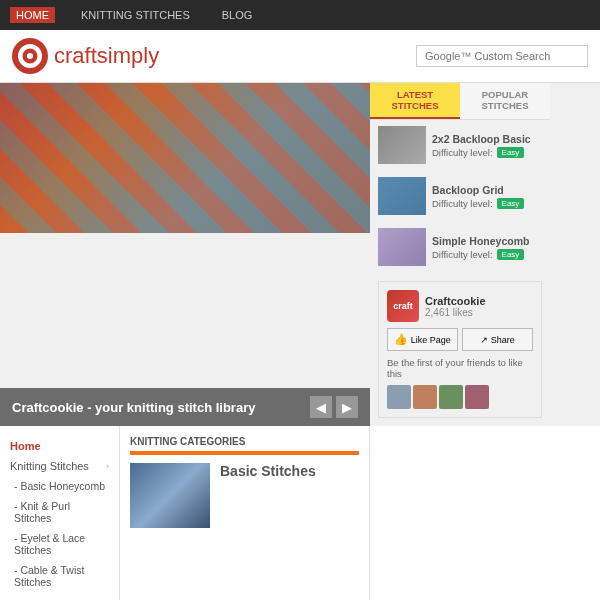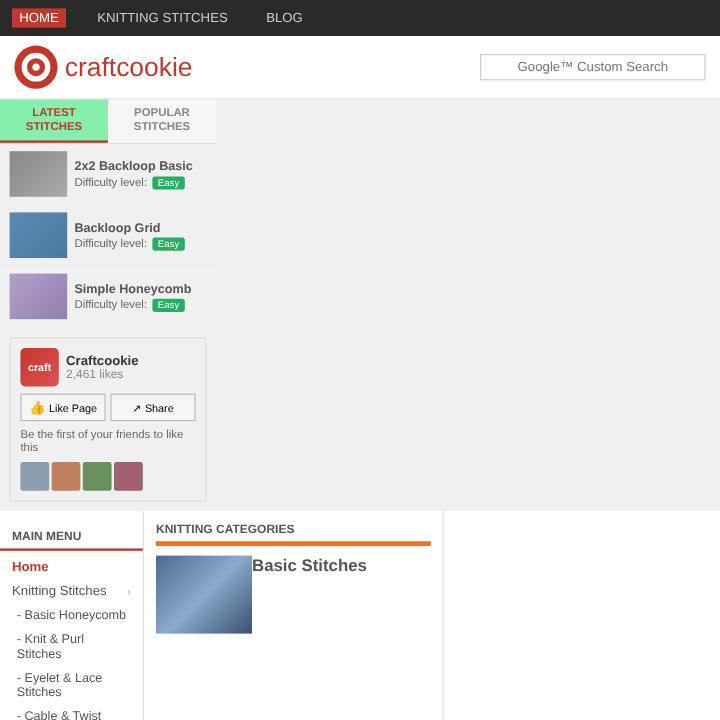--- a/index.html
+++ b/index.html
@@ -10,21 +10,21 @@
     .nav-item { color: #ccc; font-size: 11px; cursor: pointer; text-transform: uppercase; padding: 2px 6px; }
     .nav-item.active { background: #c0392b; color: #fff; }
 
     
     .header { background: #fff; padding: 8px 12px; display: flex; align-items: center; justify-content: space-between; border-bottom: 1px solid #ddd; }
     .logo-area { display: flex; align-items: center; gap: 6px; }
     .logo-icon { width: 36px; height: 36px; border-radius: 50%; background: #c0392b; display: flex; align-items: center; justify-content: center; position: relative; }
     .logo-icon::after { content: ''; width: 18px; height: 18px; border: 3px solid #fff; border-radius: 50%; position: absolute; }
     .logo-text { font-size: 22px; font-weight: bold; color: #555; }
     .logo-text span { color: #c0392b; font-weight: normal; }
-    .search-box { border: 1px solid #ccc; padding: 4px 8px; font-size: 11px; color: #999; width: 188px; text-align: center; }
+    .search-box { border: 1px solid #ccc; padding: 4px 8px; font-size: 11px; color: #999; width: 172px; }
 
     
     .hero { position: relative; width: 100%; }
     .hero-img { width: 370px; height: 150px; background: linear-gradient(135deg, #c0392b 0%, #e67e22 30%, #95a5a6 60%, #7f8c8d 100%); overflow: hidden; }
     .hero-pattern { width: 100%; height: 100%; background: repeating-linear-gradient(45deg, rgba(180,80,60,0.6) 0px, rgba(180,80,60,0.6) 20px, rgba(100,120,130,0.6) 20px, rgba(100,120,130,0.6) 40px); }
     .hero-caption { position: absolute; bottom: 0; left: 0; width: 370px; background: rgba(0,0,0,0.55); color: #fff; padding: 8px 12px; font-size: 13px; font-weight: bold; display: flex; align-items: center; justify-content: space-between; }
     .hero-nav-btns { display: flex; gap: 4px; }
     .hero-btn { width: 22px; height: 22px; background: rgba(255,255,255,0.3); color: #fff; border: none; cursor: pointer; font-size: 13px; display: flex; align-items: center; justify-content: center; }
 
     
@@ -43,35 +43,35 @@
     .sidebar-item.active { color: #c0392b; font-weight: bold; }
     .sidebar-item.sub { padding-left: 14px; font-size: 10.5px; }
     .sidebar-chevron { font-size: 9px; color: #aaa; }
 
     
     .categories-col { flex: 1; padding: 10px; }
     .categories-title { font-size: 10px; font-weight: bold; text-transform: uppercase; color: #555; border-bottom: 4px solid #f97316; padding-bottom: 4px; margin-bottom: 8px; }
 
     
     .cat-item { margin-bottom: 14px; }
-    .cat-item-header { display: flex; align-items: flex-start; margin-bottom: 6px; }
+    .cat-item-header { display: flex; gap: 10px; align-items: flex-start; margin-bottom: 6px; }
     .cat-thumb { width: 80px; height: 65px; background: #999; flex-shrink: 0; overflow: hidden; }
     .cat-thumb-basic { background: linear-gradient(135deg, #6a8fa0 0%, #4a7090 50%, #3a5f80 100%); }
     .cat-content { flex: 1; }
     .cat-title { font-size: 14px; font-weight: bold; color: #555; margin-bottom: 4px; }
     .cat-desc { font-size: 10.5px; color: #666; line-height: 1.5; text-align: justify; }
     .cat-desc a { color: #c0392b; font-weight: bold; text-decoration: none; }
 
     
     .right-sidebar { width: 180px; padding: 0; flex-shrink: 0; }
 
     
     .stitch-tabs { display: flex; border-bottom: 1px solid #ddd; }
     .stitch-tab { flex: 1; padding: 6px 4px; text-align: center; font-size: 9.5px; font-weight: bold; text-transform: uppercase; color: #888; cursor: pointer; background: #f5f5f5; border-bottom: 2px solid transparent; }
-    .stitch-tab.active { color: #c0392b; border-bottom: 2px solid #c0392b; background: #86efac; }
+    .stitch-tab.active { color: #c0392b; border-bottom: 2px solid #c0392b; background: #fde047; }
 
     
     .stitch-item { display: flex; gap: 6px; padding: 6px 8px; border-bottom: 1px solid #eee; align-items: center; }
     .stitch-thumb { width: 48px; height: 38px; flex-shrink: 0; background: #bbb; }
     .stitch-thumb-1 { background: linear-gradient(135deg, #888 0%, #aaa 100%); }
     .stitch-thumb-2 { background: linear-gradient(135deg, #5a8ab0 0%, #4a7aa0 100%); }
     .stitch-thumb-3 { background: linear-gradient(135deg, #b0a0c8 0%, #9080b0 100%); }
     .stitch-info { flex: 1; }
     .stitch-name { font-size: 10.5px; font-weight: bold; color: #555; margin-bottom: 2px; }
     .stitch-difficulty { font-size: 9.5px; color: #666; display: flex; align-items: center; gap: 4px; }
@@ -110,28 +110,40 @@
 <div class="header">
   <div class="logo-area">
     <div class="logo-icon">
       <svg width="36" height="36" viewBox="0 0 36 36">
         <circle cx="18" cy="18" r="16" fill="#c0392b"></circle>
         <circle cx="18" cy="18" r="9" fill="none" stroke="#fff" stroke-width="3"></circle>
         <circle cx="18" cy="18" r="3" fill="#fff"></circle>
       </svg>
     </div>
     <div class="logo-text">
-      <span>craft</span><span style="color:#c0392b;font-weight:normal;">cookie</span>
+      <span>craft</span><span style="color:#c0392b;font-weight:normal;">simply</span>
     </div>
   </div>
   <input class="search-box" type="text" placeholder="Google™ Custom Search" style="">
 </div>
 
 <div class="hero-row">
 
+  <div class="hero" style="width:370px;position:relative;">
+    <div class="hero-img">
+      <div class="hero-pattern"></div>
+    </div>
+    <div class="hero-caption">
+      <span>Craftcookie - your knitting stitch library</span>
+      <div class="hero-nav-btns">
+        <button class="hero-btn">◀</button>
+        <button class="hero-btn">▶</button>
+      </div>
+    </div>
+  </div>
 
   <div class="right-sidebar">
 
     <div class="stitch-tabs">
       <div class="stitch-tab active">Latest Stitches</div>
       <div class="stitch-tab">Popular Stitches</div>
     </div>
 
     <div class="stitch-item">
       <div class="stitch-thumb stitch-thumb-1"></div>
@@ -195,21 +207,20 @@
       </div>
     </div>
   </div>
 </div>
 
 <div class="main-layout">
   <div class="left-content">
     <div class="top-section">
 
       <div class="sidebar">
-        <div class="sidebar-section-title">Main Menu</div>
         <div class="sidebar-item active">
           <span>Home</span>
         </div>
         <div class="sidebar-item">
           <span>Knitting Stitches</span>
           <span class="sidebar-chevron">›</span>
         </div>
         <div class="sidebar-item sub">
           <span>- Basic Honeycomb</span>
         </div>

